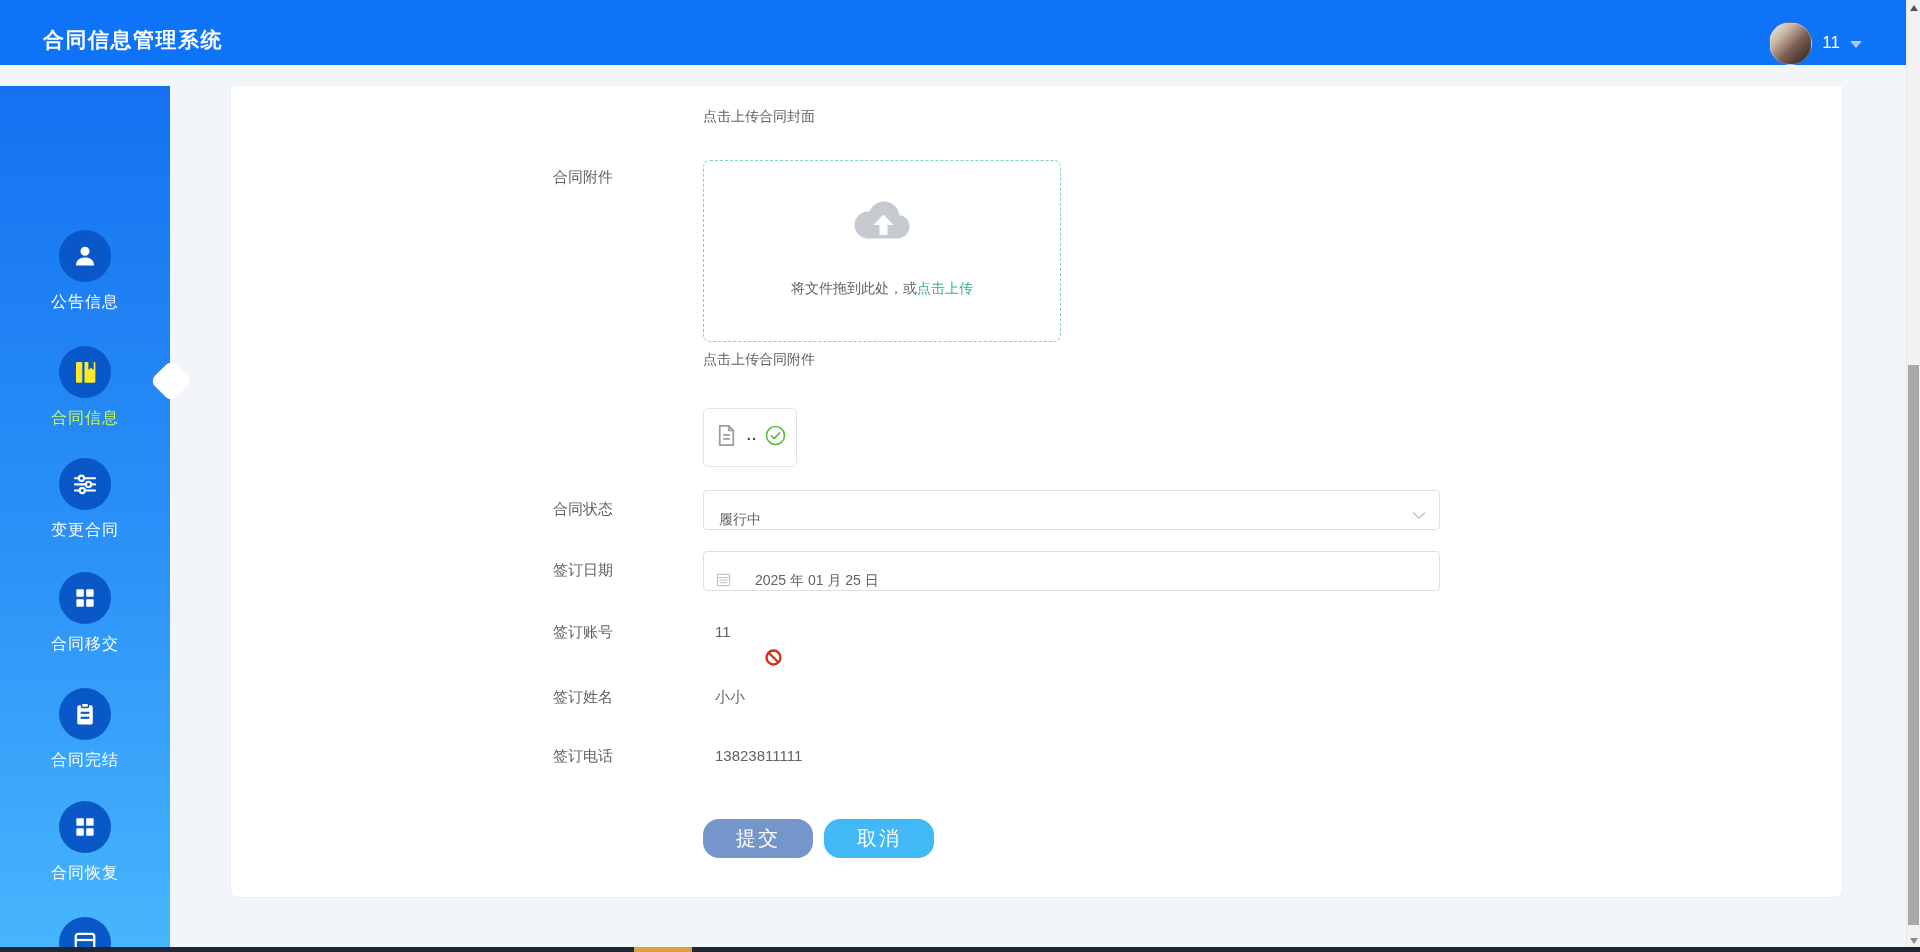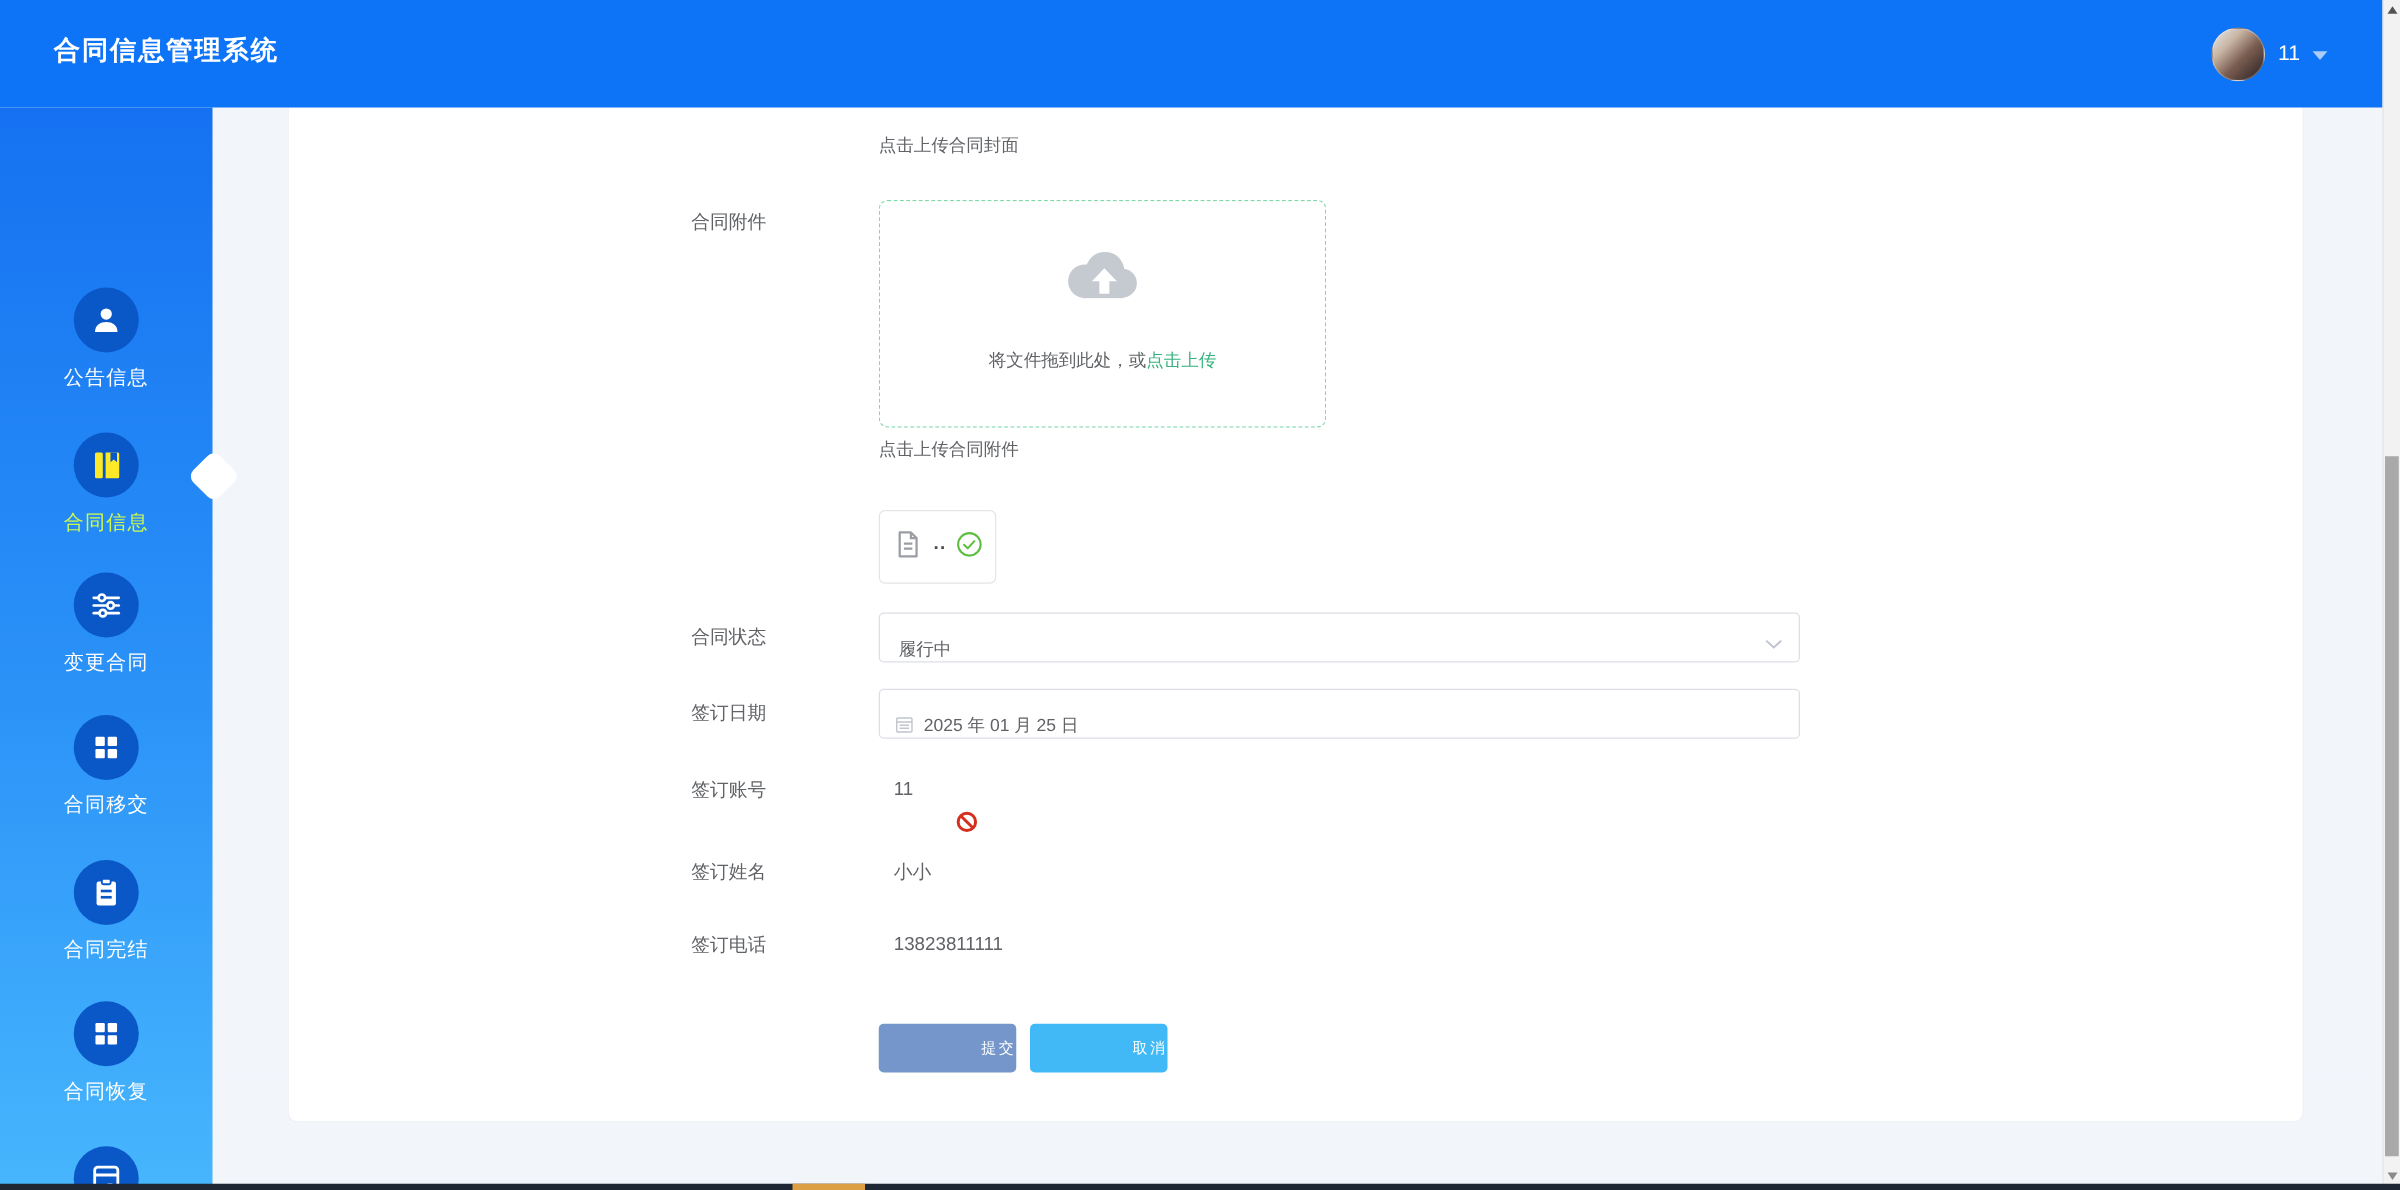--- a/index.html
+++ b/index.html
@@ -1,20 +1,20 @@
 <!DOCTYPE html>
 <html><head>
 <meta charset="utf-8">
 <style>
   * { margin:0; padding:0; box-sizing:border-box; }
   html,body { width:1920px; height:952px; overflow:hidden; font-family:"Liberation Sans","DejaVu Sans",sans-serif; background:#f2f5fa; }
   .stage { position:relative; width:1920px; height:952px; overflow:hidden; }
 
   
-  .header { position:absolute; left:0; top:0; width:1920px; height:86px; background:#0d74f7; z-index:5; }
+  .header { position:absolute; left:0; top:0; width:1920px; height:65px; background:#0d74f7; z-index:5; }
   .app-title { position:absolute; left:43px; top:26px; color:#ffffff; font-size:21px; font-weight:bold; letter-spacing:1.5px; }
   .user-area { position:absolute; right:58px; top:0; height:86px; display:flex; align-items:center; gap:10px; cursor:pointer; }
   .avatar { width:43px; height:43px; border-radius:50%; background:linear-gradient(135deg,#e8edf3 0%,#c9b6a5 30%,#7a5d50 58%,#2e2427 95%); border:1px solid rgba(255,255,255,.25); }
   .username { color:#ffffff; font-size:17px; }
   .caret-down { width:0; height:0; border-left:6px solid transparent; border-right:6px solid transparent; border-top:7px solid #a9ccf8; margin-top:3px; }
 
   
   .sidebar { position:absolute; left:0; top:86px; width:170px; height:866px; background:linear-gradient(180deg,#1571f1 0%,#2b93f8 55%,#47b6fd 100%); z-index:4; }
   .side-item { position:absolute; left:0; width:170px; text-align:center; cursor:pointer; }
   .icon-circle { width:52px; height:52px; border-radius:50%; background:#0a58c7; margin:0 auto; display:flex; align-items:center; justify-content:center; }
@@ -33,24 +33,24 @@
   .upload-box { position:absolute; left:472px; top:74px; width:358px; height:182px; border:1px dashed #7fd8ac; border-radius:7px; cursor:pointer; }
   .upload-cloud { position:absolute; left:50%; top:34px; transform:translateX(-50%); }
   .upload-drop-line { position:absolute; left:0; top:119px; width:100%; text-align:center; font-size:14px; color:#606266; }
   .upload-link { color:#36b37e; cursor:pointer; }
 
   .file-box { position:absolute; left:472px; top:322px; width:94px; height:59px; border:1px solid #e3e5e8; border-radius:5px; display:flex; align-items:center; justify-content:center; gap:7px; cursor:pointer; }
   .file-name { font-size:15px; color:#4a4a4a; font-weight:bold; letter-spacing:1px; margin-top:-6px; }
 
   .input-box { position:absolute; left:472px; width:737px; height:40px; border:1px solid #dcdfe6; border-radius:4px; background:#fff; font-size:14px; color:#606266; display:flex; align-items:flex-end; cursor:pointer; }
   .select-box { top:404px; padding-left:15px; }
-  .date-box   { top:465px; padding-left:12px; gap:8px; }
+  .date-box   { top:465px; padding-left:12px; gap:24px; }
   .chevron { position:absolute; right:13px; top:16px; }
 
-  .btn { position:absolute; top:733px; width:110px; height:39px; border:none; border-radius:4px; color:#ffffff; font-size:12px; font-family:inherit; cursor:pointer; letter-spacing:2px;text-align:right; }
+  .btn { position:absolute; top:733px; width:110px; height:39px; border:none; border-radius:16px; color:#ffffff; font-size:20px; font-family:inherit; cursor:pointer; letter-spacing:2px; }
   .btn-submit { left:472px; background:#7496ca; }
   .btn-cancel { left:593px; background:#41b9f7; }
 
   .blocked-cursor { position:absolute; left:533px; top:562px; z-index:9; }
 
   
   .scrollbar { position:absolute; right:0; top:0; width:14px; height:952px; background:#f2f2f2; border-left:1px solid #e5e5e5; z-index:20; }
   .sb-btn { position:absolute; left:0; width:13px; height:15px; display:flex; align-items:center; justify-content:center; }
   .sb-up { top:0; } .sb-down { bottom:4px; }
   .tri-up { width:0; height:0; border-left:4px solid transparent; border-right:4px solid transparent; border-bottom:6px solid #545454; }

